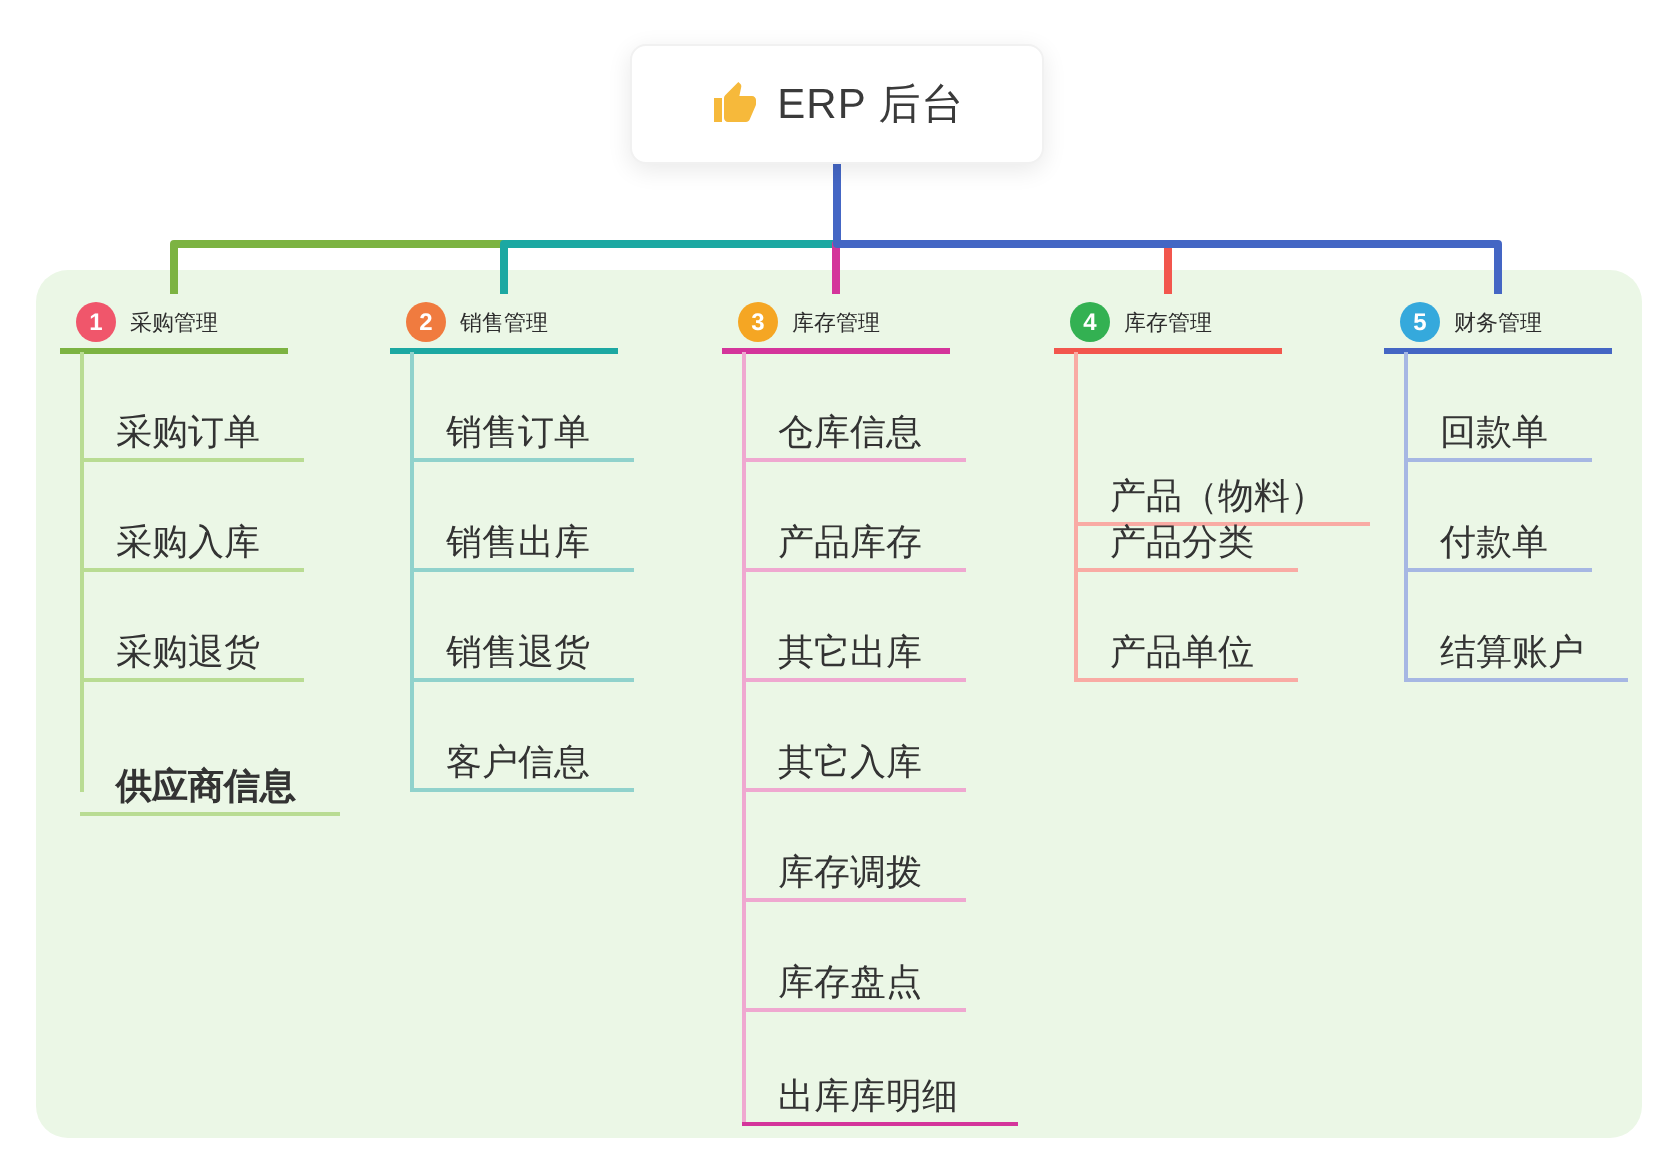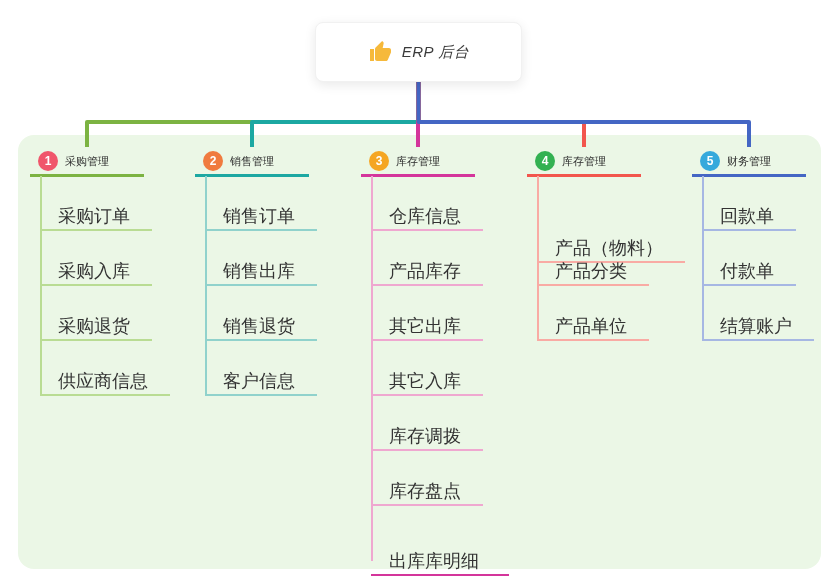--- a/index.html
+++ b/index.html
@@ -14,21 +14,21 @@
   }
   
   #root-node{
     position:absolute;left:315px;top:22px;width:207px;height:60px;
     background:#ffffff;border:1px solid #f1f1f1;border-radius:8px;
     box-shadow:0 3px 12px rgba(0,0,0,.09);
     display:flex;align-items:center;justify-content:center;gap:10px;
     box-sizing:border-box;z-index:3;
   }
   #root-node .thumb{width:24px;height:24px;flex:0 0 auto;}
-  #root-label{font-size:15px;color:#3a3a3a;letter-spacing:.5px;font-style:italic;}
+  #root-label{font-size:21px;color:#3a3a3a;letter-spacing:.5px;}
   
   #connectors{position:absolute;left:0;top:0;z-index:1;}
   
   .branch{
     position:absolute;height:29px;width:114px;box-sizing:border-box;
     display:flex;align-items:center;gap:7px;padding-left:8px;
     border-bottom:3px solid #000;z-index:2;cursor:default;
   }
   .badge{
     width:20px;height:20px;border-radius:50%;flex:0 0 auto;
@@ -69,42 +69,42 @@
 
   <div id="branches">
       <div class="branch" style="left: 30px; top: 148px; border-bottom-color: rgb(124, 179, 66);">
         <span class="badge" style="background: rgb(240, 86, 107);">1</span>
         <span class="branch-label">采购管理</span>
       </div>
       <div class="spine" style="left: 40px; top: 176px; height: 220px; background: rgb(185, 220, 147);"></div>
       <div class="child" style="left: 40px; top: 203px; border-bottom-color: rgb(185, 220, 147);">采购订单</div>
       <div class="child" style="left: 40px; top: 258px; border-bottom-color: rgb(185, 220, 147);">采购入库</div>
       <div class="child" style="left: 40px; top: 313px; border-bottom-color: rgb(185, 220, 147);">采购退货</div>
-      <div class="child" style="left: 40px; top: 368px; border-bottom-color: rgb(185, 220, 147);">供应商信息</div>
+      <div class="child" style="left: 40px; top: 380px; border-bottom-color: rgb(185, 220, 147); font-weight: bold;">供应商信息</div>
       <div class="branch" style="left: 195px; top: 148px; border-bottom-color: rgb(28, 168, 162);">
         <span class="badge" style="background: rgb(240, 123, 63);">2</span>
         <span class="branch-label">销售管理</span>
       </div>
       <div class="spine" style="left: 205px; top: 176px; height: 220px; background: rgb(144, 210, 204);"></div>
       <div class="child" style="left: 205px; top: 203px; border-bottom-color: rgb(144, 210, 204);">销售订单</div>
       <div class="child" style="left: 205px; top: 258px; border-bottom-color: rgb(144, 210, 204);">销售出库</div>
       <div class="child" style="left: 205px; top: 313px; border-bottom-color: rgb(144, 210, 204);">销售退货</div>
       <div class="child" style="left: 205px; top: 368px; border-bottom-color: rgb(144, 210, 204);">客户信息</div>
       <div class="branch" style="left: 361px; top: 148px; border-bottom-color: rgb(212, 53, 155);">
         <span class="badge" style="background: rgb(245, 166, 35);">3</span>
         <span class="branch-label">库存管理</span>
       </div>
       <div class="spine" style="left: 371px; top: 176px; height: 385px; background: rgb(239, 168, 208);"></div>
       <div class="child" style="left: 371px; top: 203px; border-bottom-color: rgb(239, 168, 208);">仓库信息</div>
       <div class="child" style="left: 371px; top: 258px; border-bottom-color: rgb(239, 168, 208);">产品库存</div>
       <div class="child" style="left: 371px; top: 313px; border-bottom-color: rgb(239, 168, 208);">其它出库</div>
       <div class="child" style="left: 371px; top: 368px; border-bottom-color: rgb(239, 168, 208);">其它入库</div>
       <div class="child" style="left: 371px; top: 423px; border-bottom-color: rgb(239, 168, 208);">库存调拨</div>
       <div class="child" style="left: 371px; top: 478px; border-bottom-color: rgb(239, 168, 208);">库存盘点</div>
-      <div class="child" style="left: 371px; top: 548px; border-bottom-color: rgb(212, 53, 155); padding-right: 30px;">出库库明细</div>
+      <div class="child" style="left: 371px; top: 535px; border-bottom-color: rgb(212, 53, 155); padding-right: 30px;">出库库明细</div>
       <div class="branch" style="left: 527px; top: 148px; border-bottom-color: rgb(242, 86, 77);">
         <span class="badge" style="background: rgb(51, 177, 82);">4</span>
         <span class="branch-label">库存管理</span>
       </div>
       <div class="spine" style="left: 537px; top: 176px; height: 165px; background: rgb(249, 171, 164);"></div>
       <div class="child" style="left: 537px; top: 203px; border-bottom-color: rgb(249, 171, 164); margin-top: 32px;">产品（物料）</div>
       <div class="child" style="left: 537px; top: 258px; border-bottom-color: rgb(249, 171, 164);">产品分类</div>
       <div class="child" style="left: 537px; top: 313px; border-bottom-color: rgb(249, 171, 164);">产品单位</div>
       <div class="branch" style="left: 692px; top: 148px; border-bottom-color: rgb(68, 102, 196);">
         <span class="badge" style="background: rgb(53, 169, 220);">5</span>

